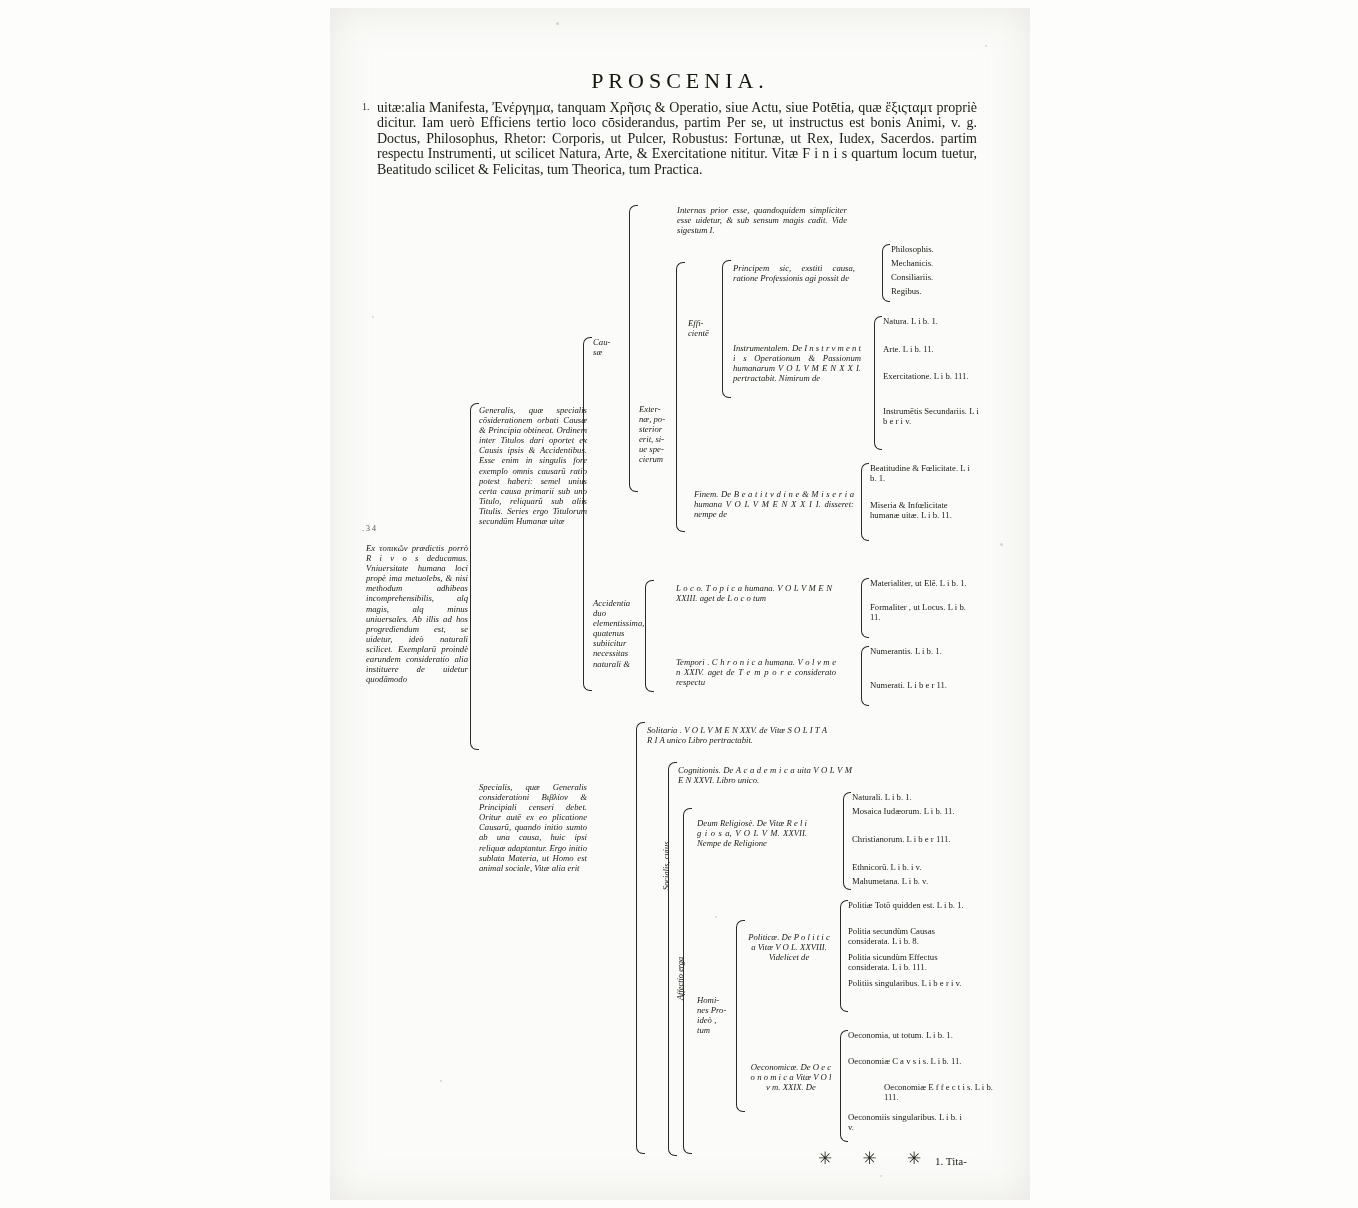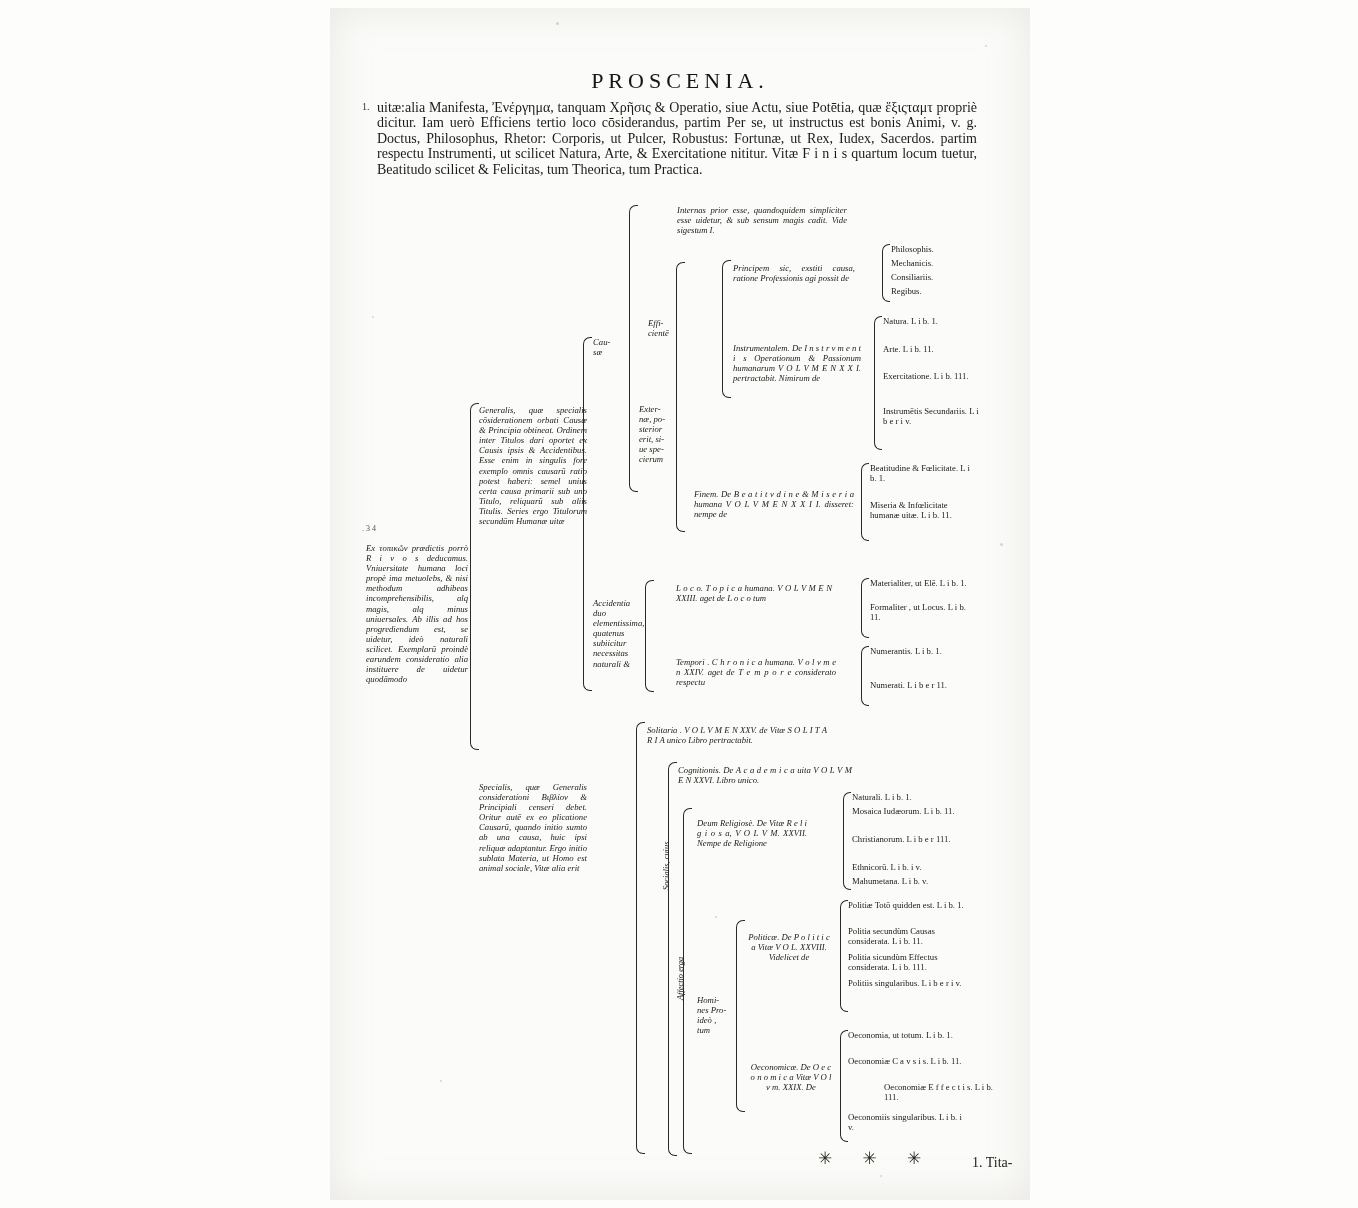--- a/index.html
+++ b/index.html
@@ -106,24 +106,23 @@
     color: #21201a;
   }
   .asterisks {
     position: absolute;
     font-size: 17px;
     letter-spacing: 13px;
     color: #24241c;
   }
   .catchword {
     position: absolute;
-    font-size: 14px;
+    font-size: 11px;
     font-family: "Liberation Serif", serif;
     color: #24241c;
-    margin-left: 37px;
   }
   .foliomark {
     position: absolute;
     font-size: 8px;
     color: #55524a;
   }
 </style>
 </head>
 <body>
 
@@ -164,21 +163,21 @@
 
   <div class="node it" style="left:639px;top:404px;width:34px;white-space:pre;">Exter-
 næ, po-
 sterior
 erit, si-
 ue spe-
 cierum</div>
 
   <div class="brace" style="left:676px;top:262px;width:8px;height:268px;"></div>
 
-  <div class="node it" style="left:648px;top:318px;width:30px;">Effi-
+  <div class="node it" style="left:688px;top:318px;width:30px;">Effi-
 cientē</div>
 
   <div class="brace" style="left:722px;top:260px;width:8px;height:136px;"></div>
 
   <div class="node it just" style="left:733px;top:263px;width:122px;">Principem sic, exstiti causa, ratione Professionis agi possit de</div>
 
   <div class="brace" style="left:882px;top:244px;width:7px;height:56px;"></div>
   <div class="node" style="left:891px;top:244px;width:96px;">Philosophis.</div>
   <div class="node" style="left:891px;top:258px;width:96px;">Mechanicis.</div>
   <div class="node" style="left:891px;top:272px;width:96px;">Consiliariis.</div>
@@ -241,21 +240,21 @@
 nes Pro-
 ideò ,
 tum</div>
 
   <div class="brace" style="left:736px;top:920px;width:8px;height:190px;"></div>
 
   <div class="node it ctr" style="left:748px;top:932px;width:82px;">Politicæ. De P o l i t i c a Vitæ V O L. XXVIII. Videlicet de</div>
 
   <div class="brace" style="left:840px;top:900px;width:7px;height:110px;"></div>
   <div class="node" style="left:848px;top:900px;width:116px;">Politiæ Totō quidden est. L i b. 1.</div>
-  <div class="node" style="left:848px;top:926px;width:116px;">Politia secundùm Causas considerata. L i b. 11.</div>
+  <div class="node" style="left:848px;top:926px;width:116px;">Politia secundùm Causas considerata. L i b. 8.</div>
   <div class="node" style="left:848px;top:952px;width:116px;">Politia sicundùm Effectus considerata. L i b. 111.</div>
   <div class="node" style="left:848px;top:978px;width:116px;">Politiis singularibus. L i b e r i v.</div>
 
   <div class="node it ctr" style="left:748px;top:1062px;width:86px;">Oeconomicæ. De O e c o n o m i c a Vitæ V O l v m. XXIX. De</div>
 
   <div class="brace" style="left:840px;top:1030px;width:7px;height:110px;"></div>
   <div class="node" style="left:848px;top:1030px;width:116px;">Oeconomia, ut totum. L i b. 1.</div>
   <div class="node" style="left:848px;top:1056px;width:116px;">Oeconomiæ C a v s i s. L i b. 11.</div>
   <div class="node" style="left:848px;top:1082px;width:116px;margin-left:36px;">Oeconomiæ E f f e c t i s. L i b. 111.</div>
   <div class="node" style="left:848px;top:1112px;width:116px;">Oeconomiis singularibus. L i b. i v.</div>

